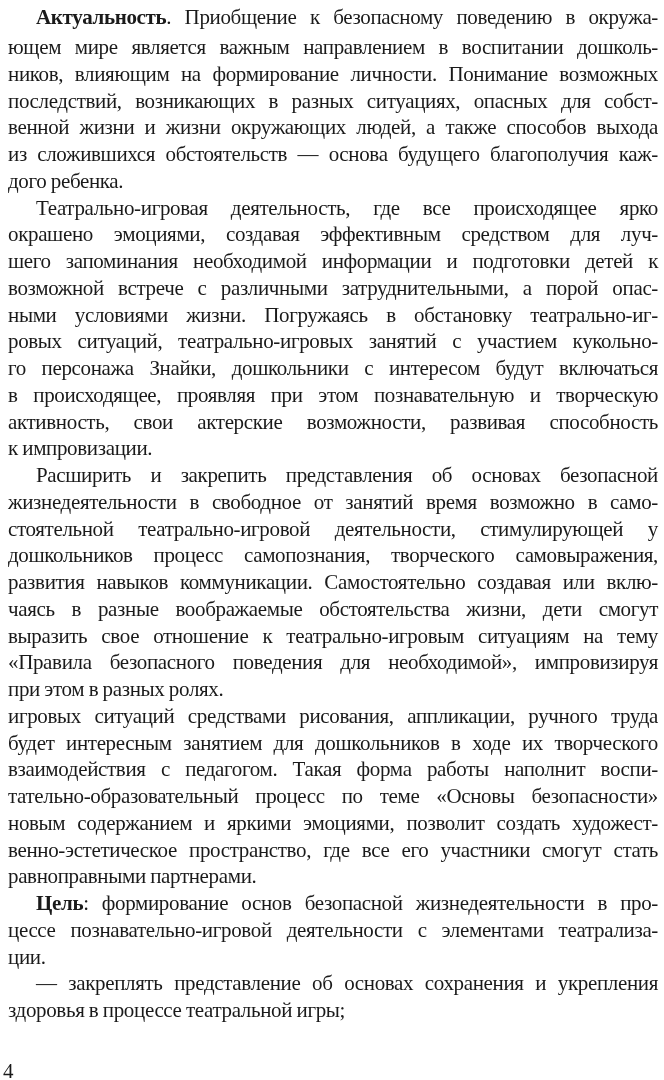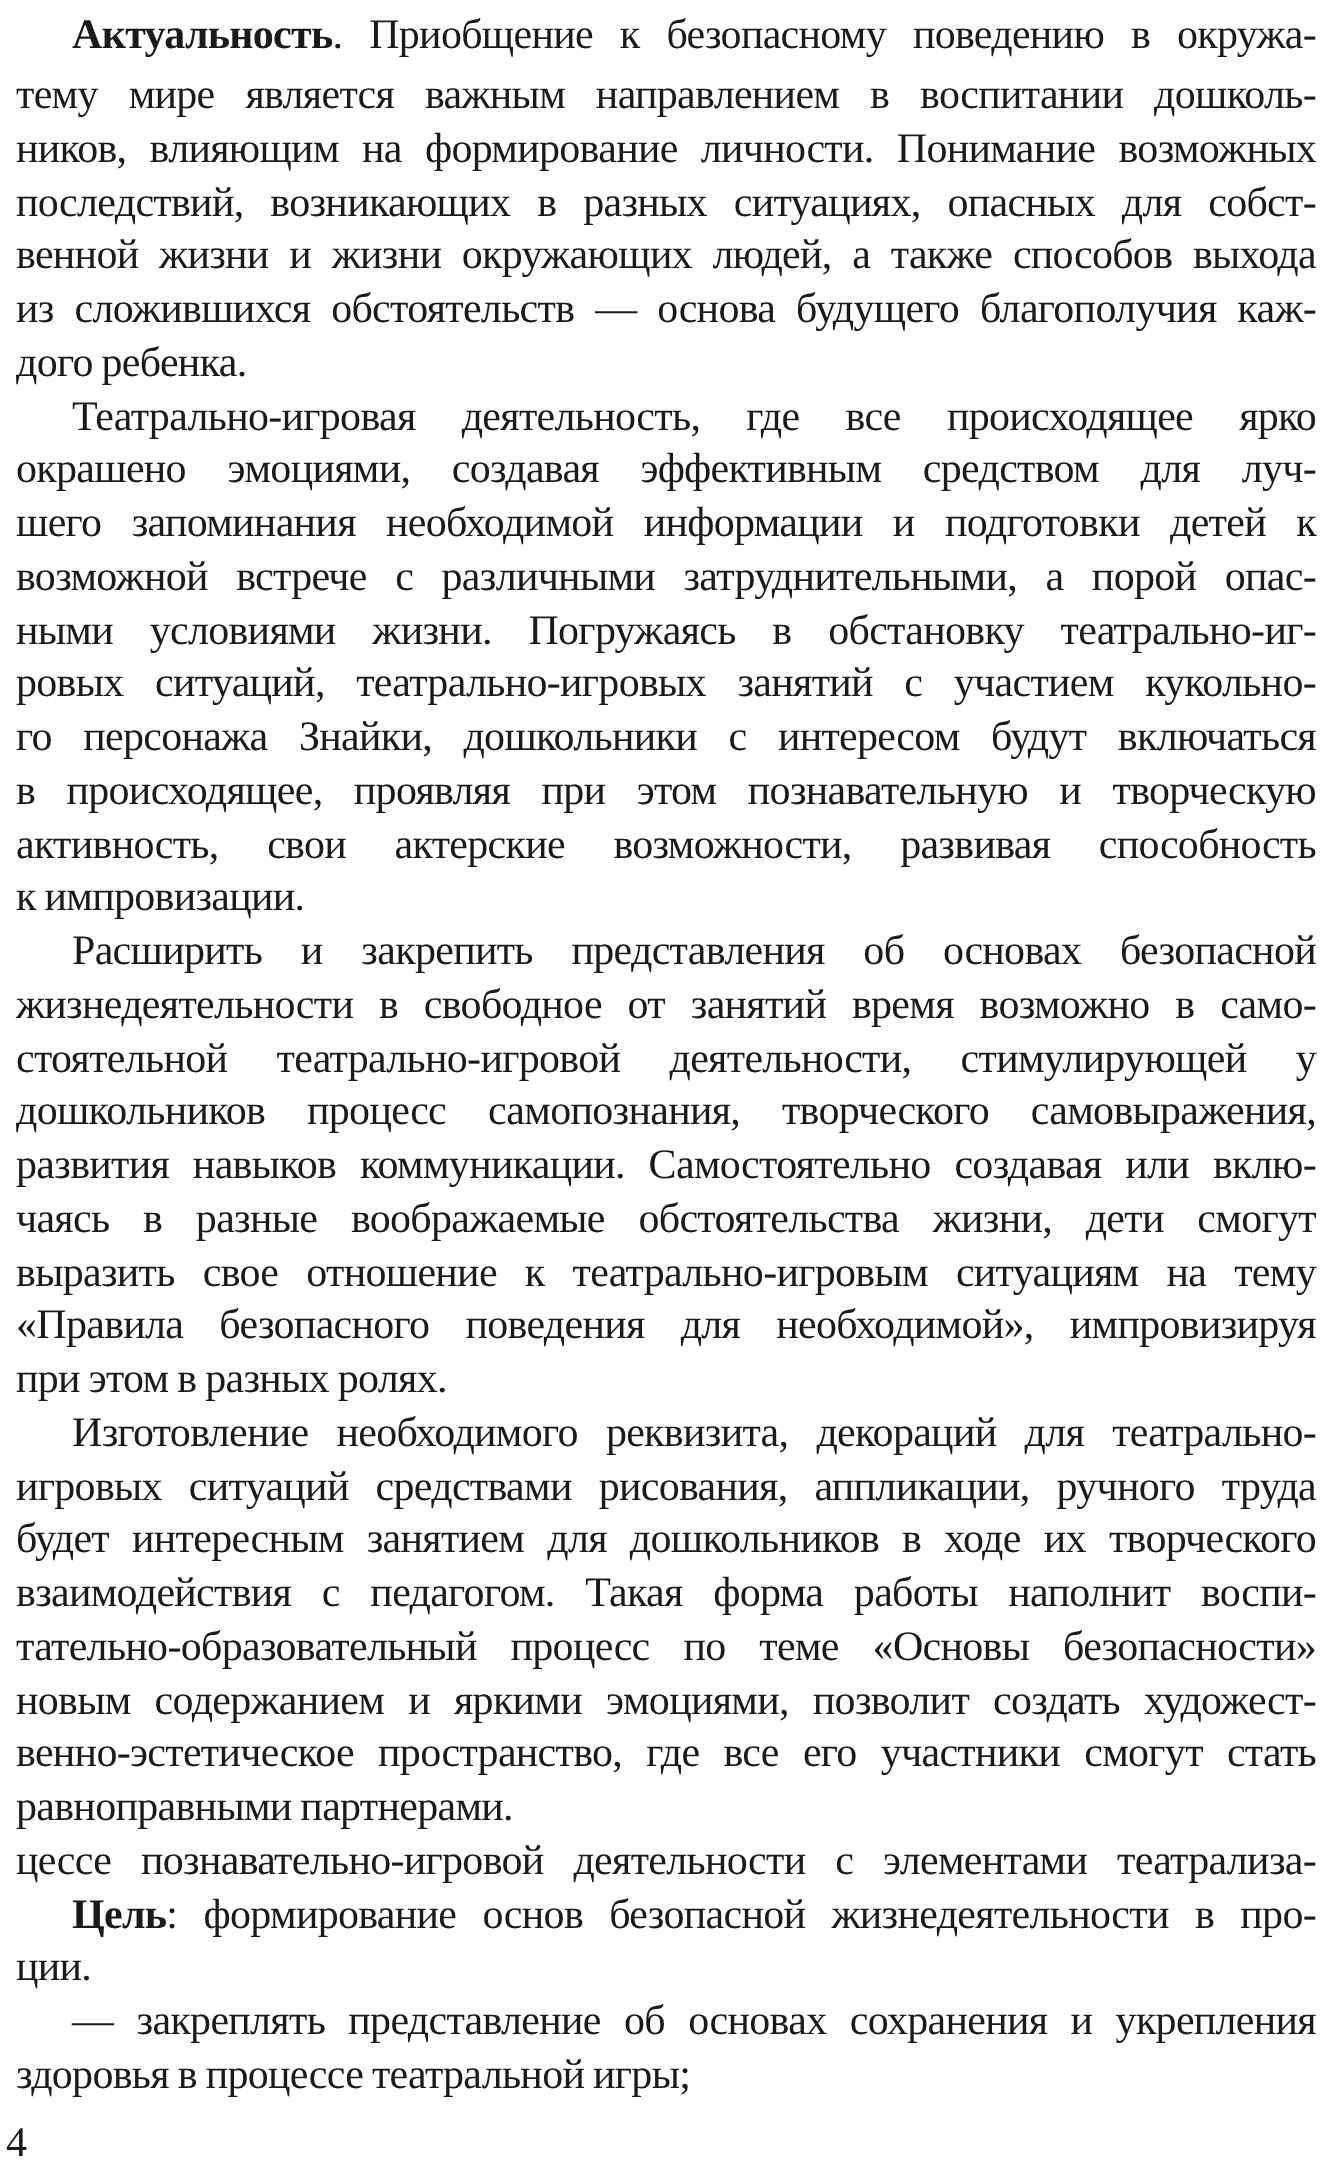--- a/index.html
+++ b/index.html
@@ -49,21 +49,21 @@
       line-height: 26px;
     }
   </style>
 </head>
 <body>
 
 <div class="page">
 
   <div>
     <div class="line indent" style="height:34px;line-height:34px;"><span class="b">Актуальность</span><span>. Приобщение к безопасному поведению в окружа-</span></div>
-    <div class="line">тему мире является важным направлением в воспитании дошколь-</div>
+    <div class="line">ющем мире является важным направлением в воспитании дошколь-</div>
     <div class="line">ников, влияющим на формирование личности. Понимание возможных</div>
     <div class="line">последствий, возникающих в разных ситуациях, опасных для собст-</div>
     <div class="line">венной жизни и жизни окружающих людей, а также способов выхода</div>
     <div class="line">из сложившихся обстоятельств — основа будущего благополучия каж-</div>
     <div class="line last">дого ребенка.</div>
   </div>
 
   <div>
     <div class="line indent">Театрально-игровая деятельность, где все происходящее ярко</div>
     <div class="line">окрашено эмоциями, создавая эффективным средством для луч-</div>
@@ -83,33 +83,32 @@
     <div class="line">стоятельной театрально-игровой деятельности, стимулирующей у</div>
     <div class="line">дошкольников процесс самопознания, творческого самовыражения,</div>
     <div class="line">развития навыков коммуникации. Самостоятельно создавая или вклю-</div>
     <div class="line">чаясь в разные воображаемые обстоятельства жизни, дети смогут</div>
     <div class="line">выразить свое отношение к театрально-игровым ситуациям на тему</div>
     <div class="line">«Правила безопасного поведения для необходимой», импровизируя</div>
     <div class="line last">при этом в разных ролях.</div>
   </div>
 
   <div>
-    <div class="line indent">Изготовление необходимого реквизита, декораций для театрально-</div>
     <div class="line">игровых ситуаций средствами рисования, аппликации, ручного труда</div>
     <div class="line">будет интересным занятием для дошкольников в ходе их творческого</div>
     <div class="line">взаимодействия с педагогом. Такая форма работы наполнит воспи-</div>
     <div class="line">тательно-образовательный процесс по теме «Основы безопасности»</div>
     <div class="line">новым содержанием и яркими эмоциями, позволит создать художест-</div>
     <div class="line">венно-эстетическое пространство, где все его участники смогут стать</div>
     <div class="line last">равноправными партнерами.</div>
   </div>
 
   <div>
+    <div class="line indent"><span class="b">Цель</span><span>: формирование основ безопасной жизнедеятельности в про-</span></div>
     <div class="line">цессе познавательно-игровой деятельности с элементами театрализа-</div>
-    <div class="line indent"><span class="b">Цель</span><span>: формирование основ безопасной жизнедеятельности в про-</span></div>
     <div class="line last">ции.</div>
   </div>
 
 
   <div>
     <div class="line indent">—  закреплять представление об основах сохранения и укрепления</div>
     <div class="line last">здоровья в процессе театральной игры;</div>
   </div>
 
 </div>

